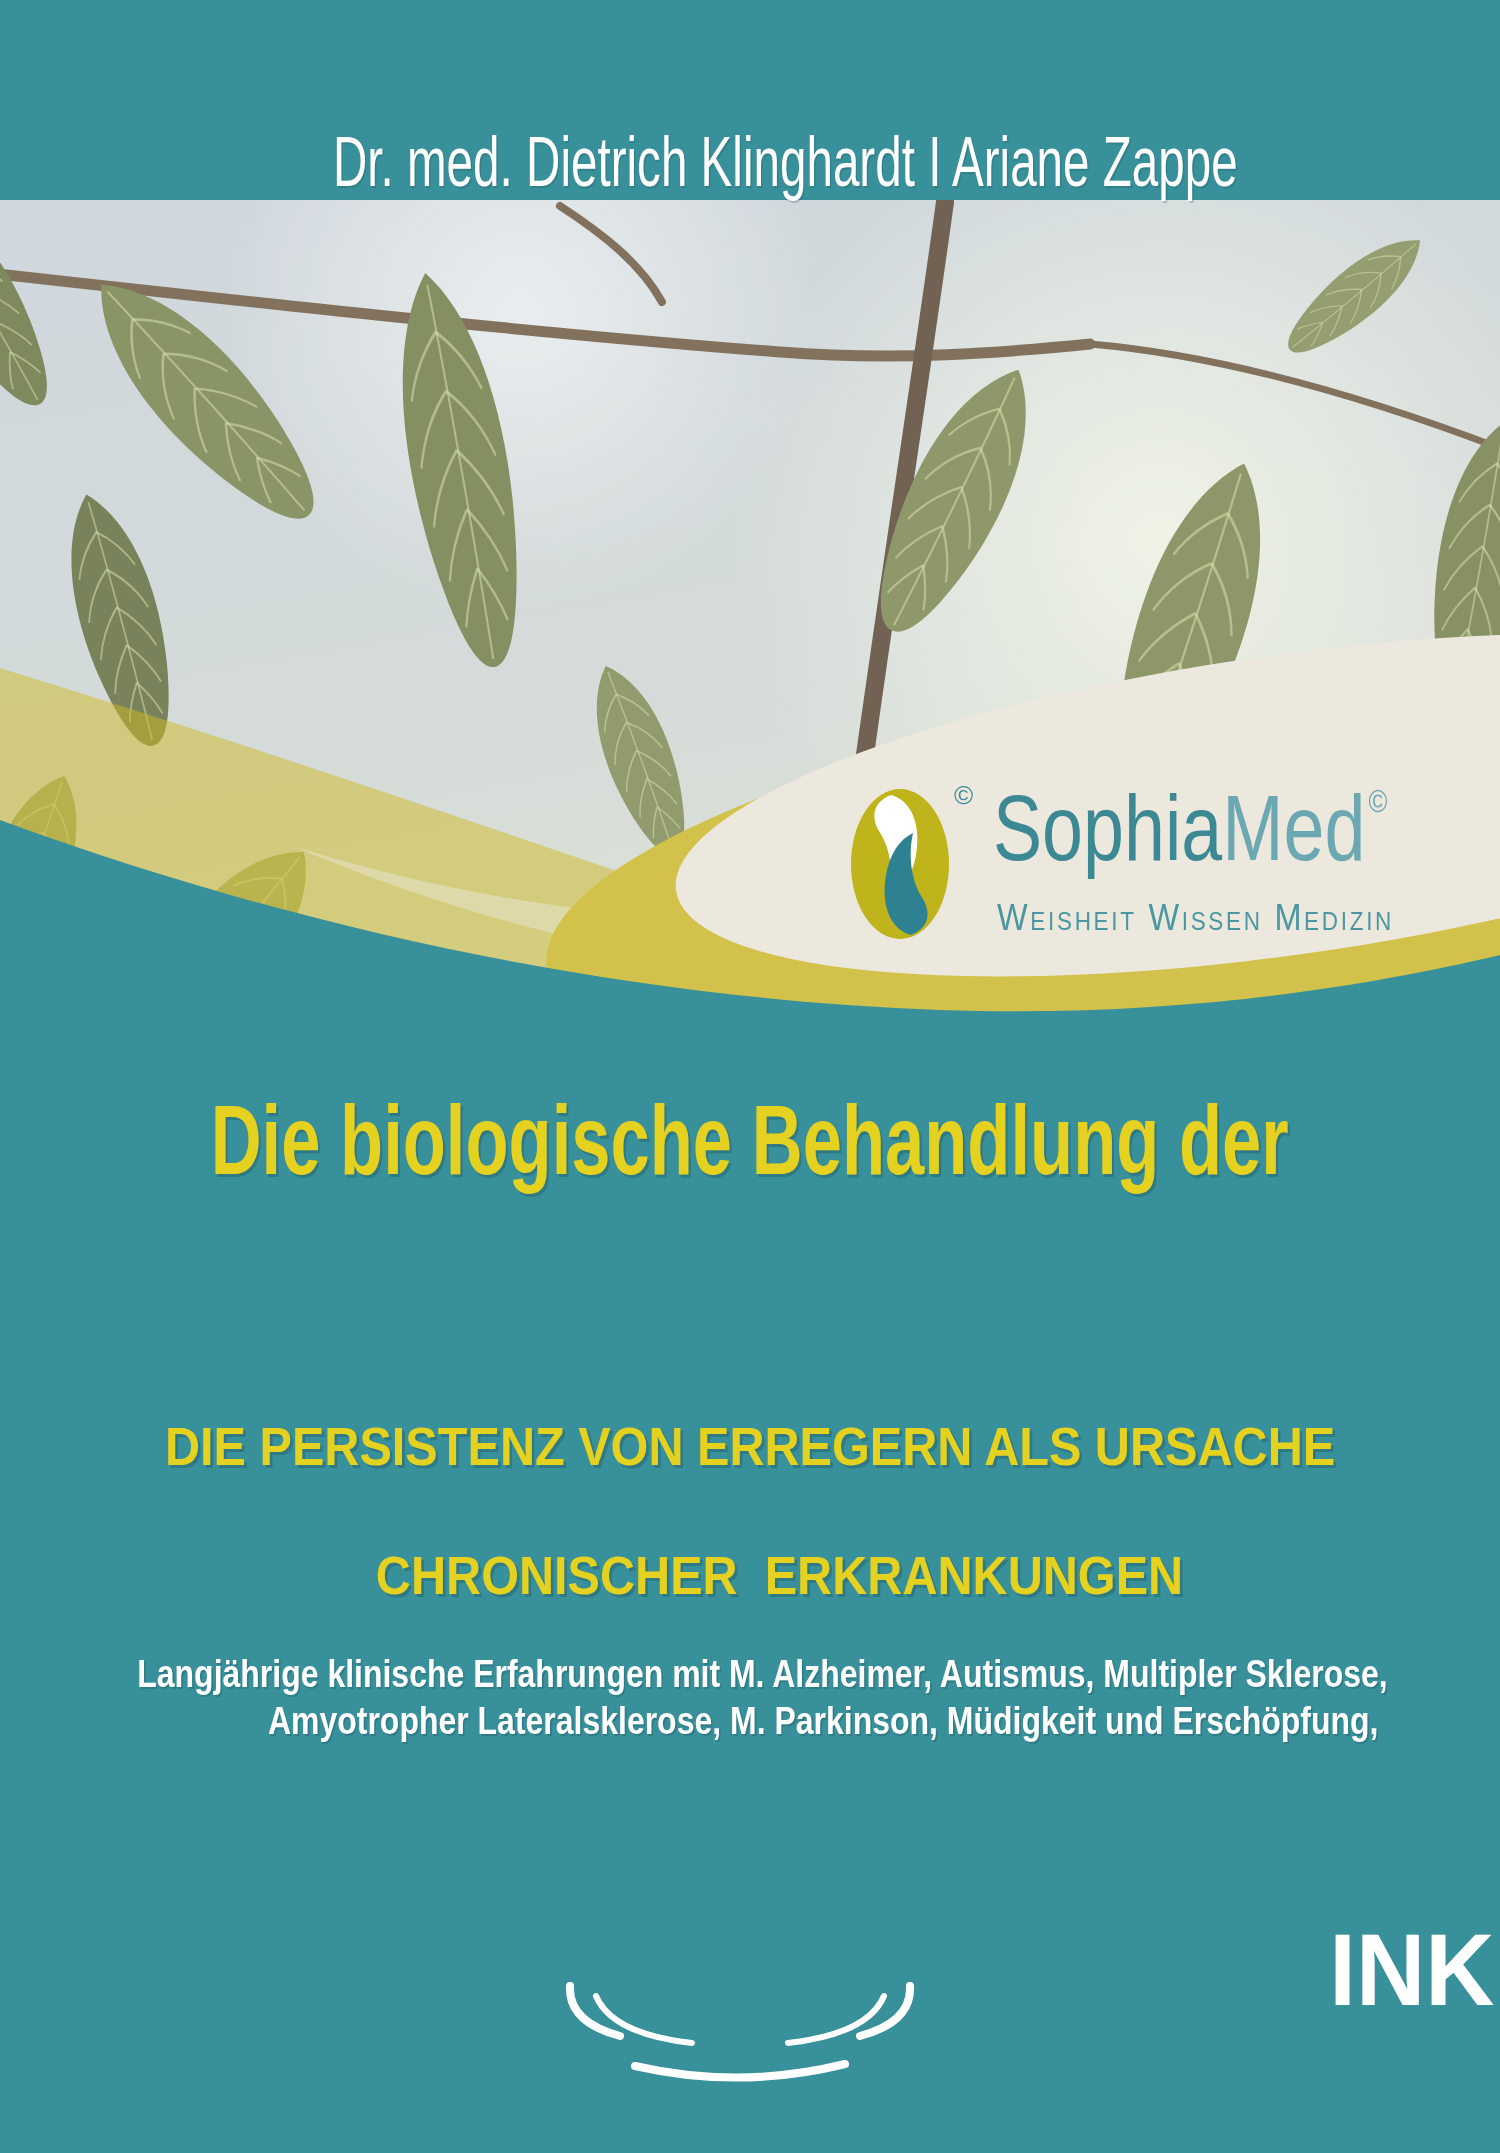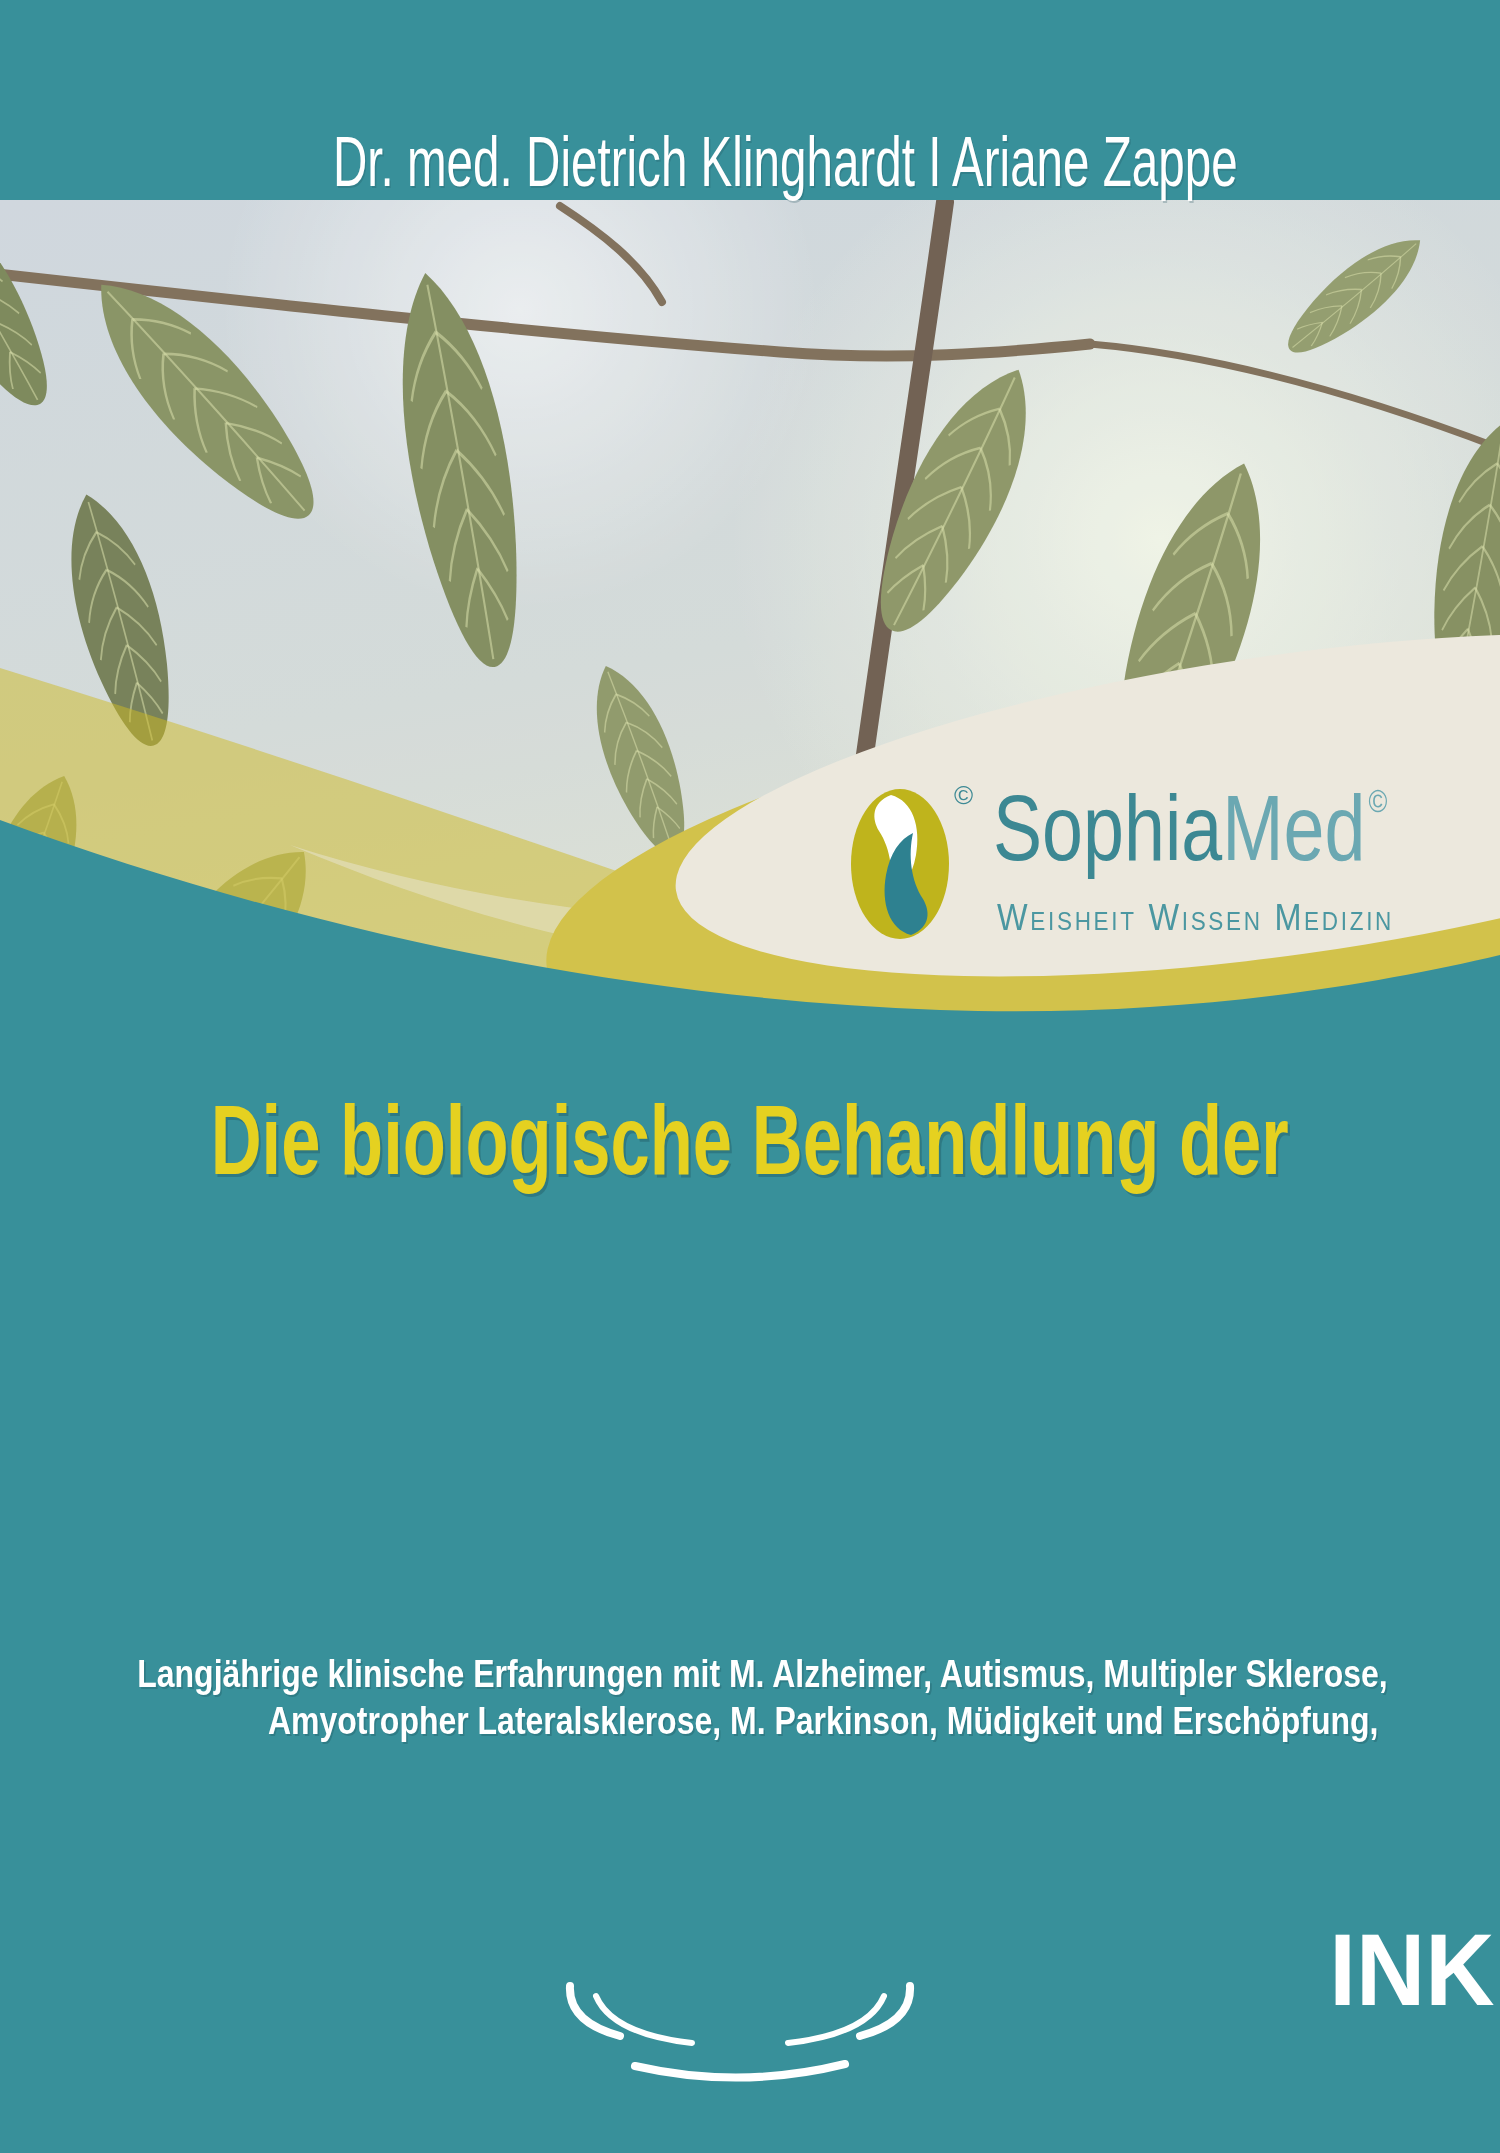--- a/index.html
+++ b/index.html
@@ -169,20 +169,26 @@
     <span class="circle-c">©</span>
     <div class="logo-name">
       <span class="sophia">Sophia</span><span class="med">Med</span><sup>©</sup>
     </div>
     <div class="logo-tagline">Weisheit Wissen Medizin</div>
   </div>
 
   <div class="tline title1">
     <span class="cx">Die biologische Behandlung der</span>
   </div>
+  <div class="tline sub1">
+    <span class="cx">DIE PERSISTENZ VON ERREGERN ALS URSACHE</span>
+  </div>
+  <div class="tline sub2">
+    <span class="cx">CHRONISCHER  ERKRANKUNGEN</span>
+  </div>
 
   <div class="desc">
     <div class="dline">
       <span class="cx">Langjährige klinische Erfahrungen mit M. Alzheimer, Autismus, Multipler Sklerose,</span>
     </div>
     <div class="dline">
       <span class="cx">Amyotropher Lateralsklerose, M. Parkinson, Müdigkeit und Erschöpfung,</span>
     </div>
   </div>
 

